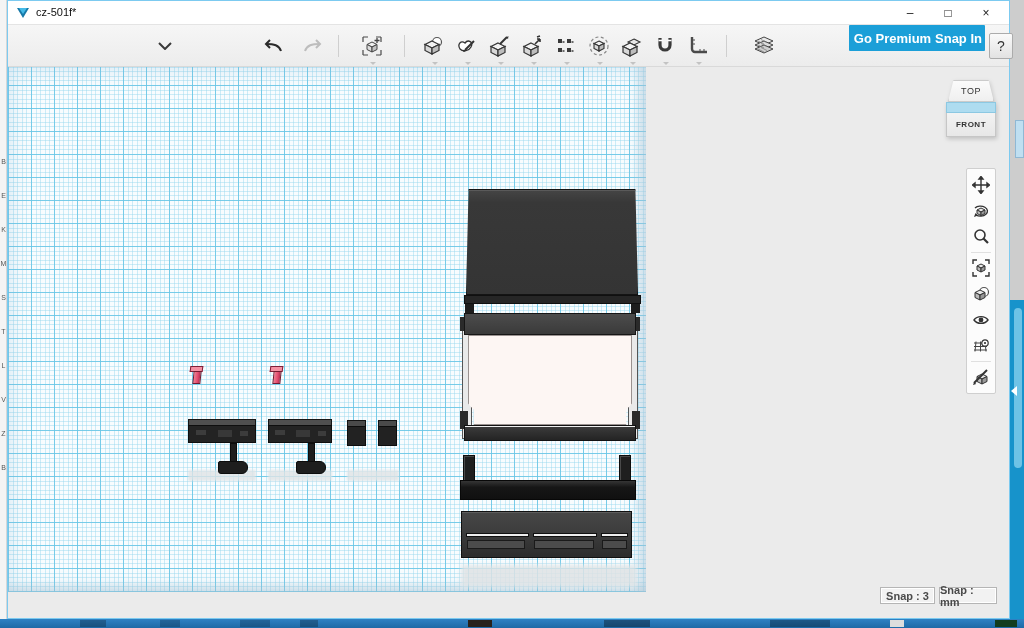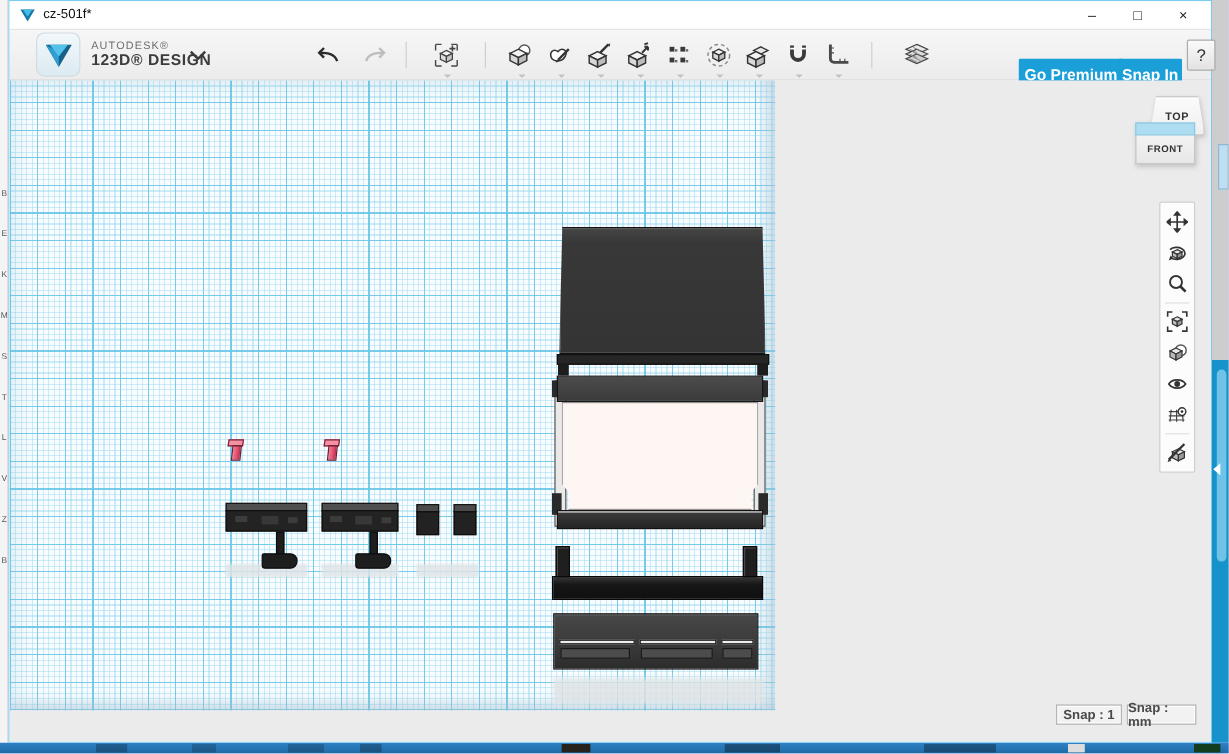--- a/index.html
+++ b/index.html
@@ -1,17 +1,17 @@
 <!DOCTYPE html>
 <html><head>
 <meta charset="utf-8">
 <style>
   * { margin:0; padding:0; box-sizing:border-box; }
   html,body { width:1024px; height:628px; overflow:hidden; font-family:"Liberation Sans", sans-serif; background:#fff; }
-  #stage { position:relative; width:1024px; height:628px; background:#c4b5fd; }
+  #stage { position:relative; width:1024px; height:628px; background:#a16207; }
 
   
   #bg-left { position:absolute; left:0; top:0; width:7px; height:619px; background:#f4f4f4; border-right:1px solid #d7d7d7; overflow:hidden; }
   #bg-left .letters { position:absolute; top:158px; left:0; width:7px; display:flex; flex-direction:column; gap:27px; align-items:center; font-size:7px; color:#555; }
   #bg-right { position:absolute; left:1010px; top:0; width:14px; height:619px; background:#cdcdcd; overflow:hidden; }
   #bg-right .frag-blue-icon { position:absolute; left:5px; top:120px; width:9px; height:38px; background:#bfdff1; border:1px solid #8fb8d4; }
   #bg-right .blue-zone { position:absolute; left:0; top:300px; width:14px; height:319px; background:#1793cb; }
   #bg-right .scroll { position:absolute; left:4px; top:8px; width:8px; height:160px; background:#6ec3e6; border-radius:4px; }
   #bg-right .arrow { position:absolute; left:1px; top:86px; width:0; height:0; border-top:5px solid transparent; border-bottom:5px solid transparent; border-right:6px solid #ffffff; }
   #taskbar { position:absolute; left:0; top:619px; width:1024px; height:9px; background:linear-gradient(#2e81c4,#1e6aa6); }
@@ -31,21 +31,21 @@
   #toolbar { position:relative; height:42px; background:linear-gradient(#f6f6f6,#ececec); border-bottom:1px solid #d9d9d9; }
   .brand { position:absolute; left:22px; top:2px; display:flex; align-items:center; }
   .brand .applogo { width:37px; height:37px; border-radius:7px; background:linear-gradient(#f2f8fb,#dceaf1); border:1px solid #cfdce2; display:flex; align-items:center; justify-content:center; }
   .brand .words { margin-left:9px; line-height:1.05; }
   .brand .co { font-size:9px; letter-spacing:1px; color:#6d6d6d; }
   .brand .prod { font-size:13px; font-weight:bold; color:#3c3c3c; letter-spacing:0.5px; }
   .tb-chevron { position:absolute; left:145px; top:13px; width:24px; height:16px; display:flex; align-items:center; justify-content:center; }
   .tb-btn { position:absolute; top:7px; width:28px; height:28px; display:flex; align-items:center; justify-content:center; }
   .tb-sep { position:absolute; top:10px; width:1px; height:22px; background:#cfcfcf; }
   .drop-tick { position:absolute; width:5px; height:3px; border-left:3px solid transparent; border-right:3px solid transparent; border-top:3px solid #c3c3c3; }
-  .btn-blue { position:absolute; top:24px; height:26px; background:#1b9fd8; color:#fff; font-weight:bold; font-size:13px; border:none; display:flex; align-items:center; justify-content:center; border-radius:1px; }
+  .btn-blue { position:absolute; top:0; height:26px; background:#1b9fd8; color:#fff; font-weight:bold; font-size:13px; border:none; display:flex; align-items:center; justify-content:center; border-radius:1px; }
   .btn-help { position:absolute; top:8px; width:24px; height:26px; background:linear-gradient(#fafafa,#e2e2e2); border:1px solid #ababab; border-radius:2px; color:#333; font-size:14px; display:flex; align-items:center; justify-content:center; }
 
   
   #canvas { position:relative; height:551px; background:#ebebeb; overflow:hidden; }
   #grid { position:absolute; left:0; top:0; width:638px; height:525px;
     background-color:#f8fcfe;
     background-image:
       repeating-linear-gradient(0deg, rgba(104,198,230,0.85) 0 1px, transparent 1px 23px),
       repeating-linear-gradient(90deg, rgba(104,198,230,0.85) 0 1px, transparent 1px 23px),
       repeating-linear-gradient(0deg, rgba(150,215,238,0.45) 0 1px, transparent 1px 4.6px),
@@ -53,21 +53,21 @@
     box-shadow: inset 0 0 22px rgba(110,170,205,0.30);
   }
   #grid::after { content:""; position:absolute; right:0; top:0; width:14px; height:100%; background:linear-gradient(90deg, rgba(200,220,232,0), rgba(175,200,215,0.45)); }
   #grid::before { content:""; position:absolute; left:0; bottom:0; width:100%; height:12px; background:linear-gradient(rgba(190,210,222,0), rgba(170,195,210,0.40)); }
 
   .obj { position:absolute; }
   .part { position:absolute; }
 
   
   #viewcube { position:absolute; left:937px; top:11px; width:52px; height:64px; filter:drop-shadow(1px 2px 2px rgba(0,0,0,0.18)); }
-  #viewcube .face-top { position:absolute; left:13px; top:2px; width:46px; height:33px; background:linear-gradient(#fbfbfb,#efefef); border:1px solid #cbcbcb; clip-path:polygon(12% 0, 88% 0, 100% 100%, 0 100%); display:flex; align-items:center; justify-content:center; font-size:9px; font-weight:bold; color:#333; letter-spacing:0.5px; }
+  #viewcube .face-top { position:absolute; left:3px; top:2px; width:46px; height:22px; background:linear-gradient(#fbfbfb,#efefef); border:1px solid #cbcbcb; clip-path:polygon(12% 0, 88% 0, 100% 100%, 0 100%); display:flex; align-items:center; justify-content:center; font-size:9px; font-weight:normal; color:#333; letter-spacing:0.5px; }
   #viewcube .edge-band { position:absolute; left:1px; top:24px; width:50px; height:11px; background:#aedcf0; border:1px solid #8cc8e2; }
   #viewcube .face-front { position:absolute; left:1px; top:35px; width:50px; height:24px; background:linear-gradient(#f3f3f3,#e7e7e7); border:1px solid #c6c6c6; border-top:none; display:flex; align-items:center; justify-content:center; font-size:8px; font-weight:bold; color:#333; letter-spacing:0.5px; }
 
   
   #view-tools { position:absolute; left:958px; top:101px; width:30px; background:#fcfcfc; border:1px solid #cfcfcf; border-radius:2px; padding:3px 0; display:flex; flex-direction:column; align-items:center; }
   .vt-btn { width:26px; height:26px; display:flex; align-items:center; justify-content:center; }
   .vt-sep { width:20px; height:1px; background:#e0e0e0; margin:2px 0; }
 
   
   .status-box { position:absolute; top:520px; height:17px; background:#f2f2f2; border:1px solid #b5b5b5; box-shadow:inset 0 0 0 1px #fff; display:flex; align-items:center; justify-content:center; font-size:11px; font-weight:bold; color:#4a4a4a; }
@@ -124,33 +124,20 @@
       </svg>
       <span class="title">cz-501f*</span>
       <div class="win-controls">
         <div class="win-btn">–</div>
         <div class="win-btn">□</div>
         <div class="win-btn">×</div>
       </div>
     </div>
 
     <div id="toolbar">
-      <div class="brand">
-        <div class="applogo">
-          <svg viewBox="0 0 24 24" width="26" height="26">
-            <polygon points="2,4 22,4 12,21" fill="#15618b"></polygon>
-            <polygon points="2,4 12,21 12,10" fill="#2d9fd0"></polygon>
-            <polygon points="5,4 19,4 12,13" fill="#52c2ea"></polygon>
-          </svg>
-        </div>
-        <div class="words">
-          <div class="co">AUTODESK®</div>
-          <div class="prod">123D® DESIGN</div>
-        </div>
-      </div>
       <div class="tb-chevron">
         <svg width="14" height="8" viewBox="0 0 14 8">
             <polyline points="1,1 7,7 13,1" fill="none" stroke="#3a3a3a" stroke-width="2"></polyline>
           </svg>
       </div>
 
       <div class="tb-btn" style="left:252px;">
         <svg width="20" height="14" viewBox="0 0 20 14">
             <path d="M6,1 L2,5 L6,9" fill="none" stroke="#2b2b2b" stroke-width="2"></path>
             <path d="M2,5 C10,5 15,6 17,12" fill="none" stroke="#2b2b2b" stroke-width="2"></path>
@@ -422,17 +409,17 @@
           <svg width="18" height="18" viewBox="0 0 18 18">
             <polygon points="10,6 15,8.5 10,11 5,8.5" fill="#e8e8e8" stroke="#333" stroke-width="1"></polygon>
             <polygon points="5,8.5 10,11 10,16 5,13.5" fill="#bbb" stroke="#333" stroke-width="1"></polygon>
             <polygon points="15,8.5 10,11 10,16 15,13.5" fill="#999" stroke="#333" stroke-width="1"></polygon>
             <path d="M2,15 L15,2" stroke="#333" stroke-width="2"></path>
             <polygon points="1,17 4.2,16 2.2,14" fill="#333"></polygon>
           </svg>
         </div>
       </div>
 
-      <div class="status-box" style="left:872px; width:55px;">Snap : 1</div>
+      <div class="status-box" style="left:872px; width:55px;">Snap : 3</div>
       <div class="status-box" style="left:931px; width:58px;">Snap : mm</div>
     </div>
   </div>
 </div>
 
 </body></html>

